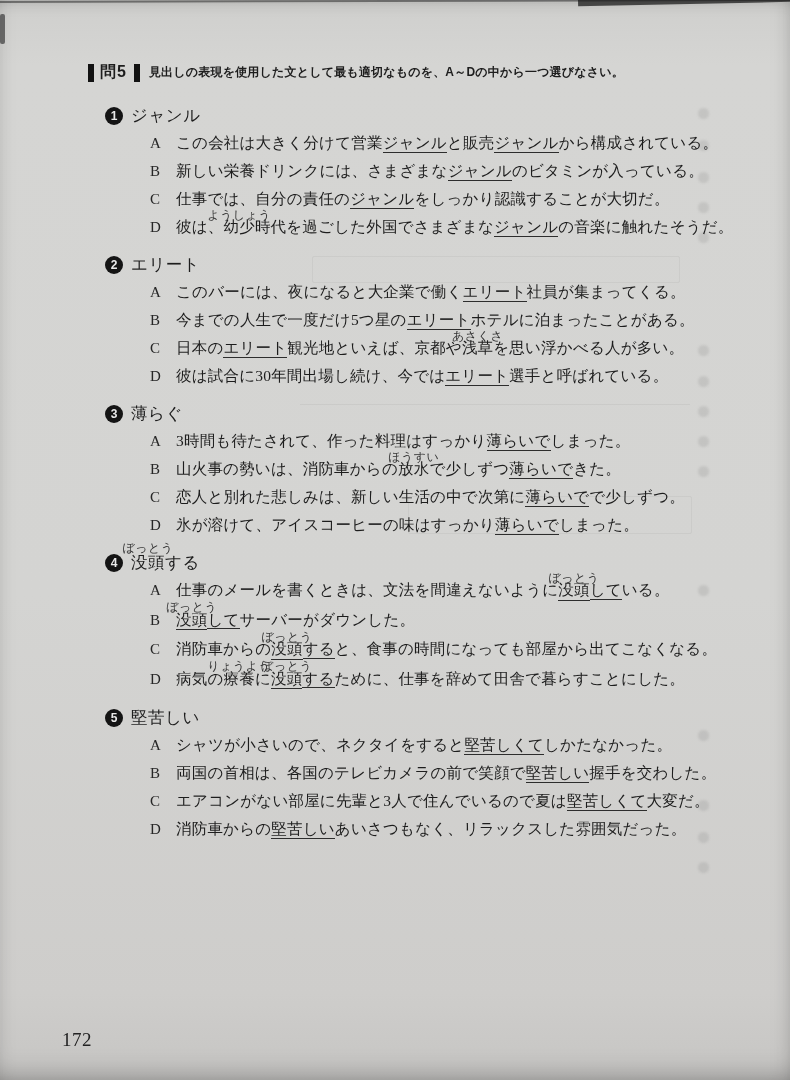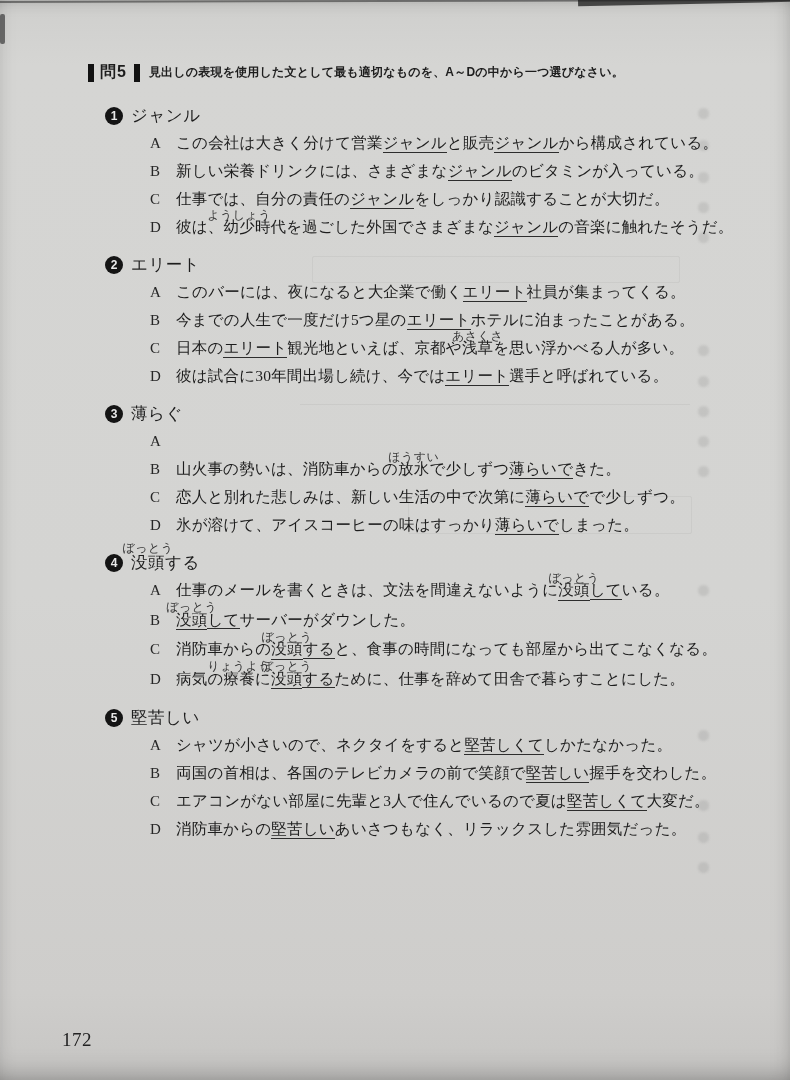--- a/index.html
+++ b/index.html
@@ -126,20 +126,21 @@
           </div>
         </div>
         <div class="item">
           <div class="item-head">
             <span class="badge">3</span>
             <span class="headword"><span>薄らぐ</span></span>
           </div>
           <div class="opts">
             <div class="opt">
               <span class="letter">A</span>
+              <span class="sentence"><span>3時間も待たされて、作った料理はすっかり</span><span class="u">薄らいで</span><span>しまった。</span></span>
             </div>
             <div class="opt">
               <span class="letter">B</span>
               <span class="sentence"><span>山火事の勢いは、消防車からの</span><span class="rb"><span class="rt">ほうすい</span>放水</span><span>で少しずつ</span><span class="u">薄らいで</span><span>きた。</span></span>
             </div>
             <div class="opt">
               <span class="letter">C</span>
               <span class="sentence"><span>恋人と別れた悲しみは、新しい生活の中で次第に</span><span class="u">薄らいで</span><span>で少しずつ。</span></span>
             </div>
             <div class="opt">

